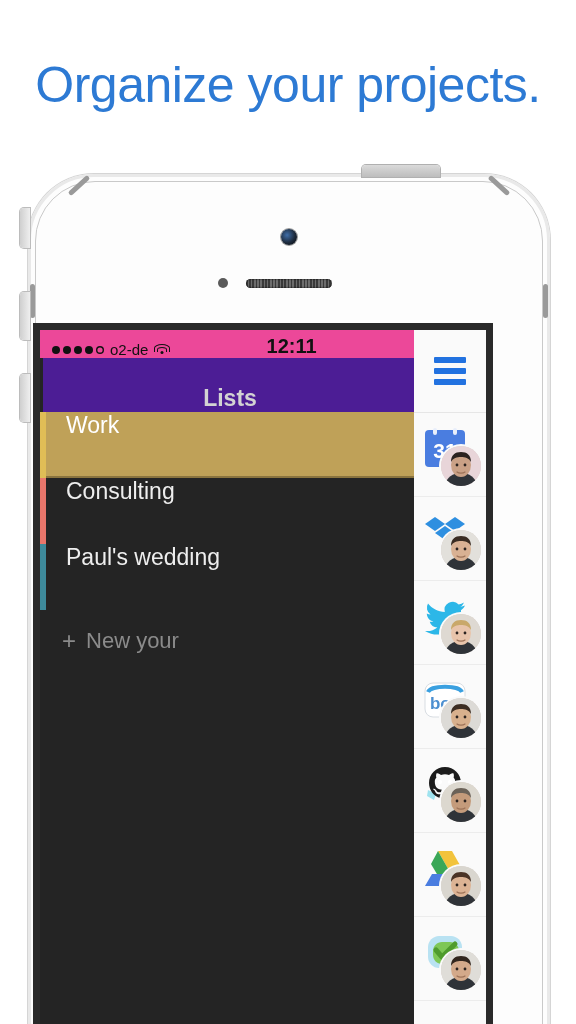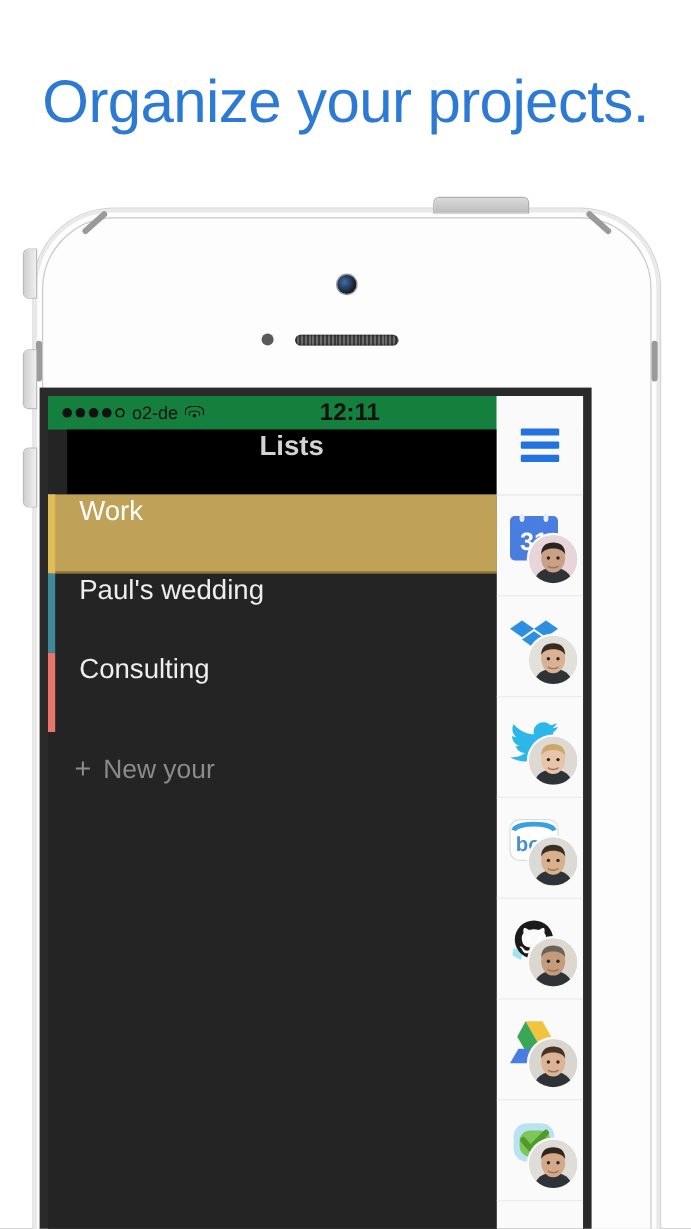--- a/index.html
+++ b/index.html
@@ -105,22 +105,22 @@
     left:12px;top:156px;
     width:446px;height:744px;
     background:#242424;
     overflow:hidden;
     box-shadow:0 0 0 7px #2a2a2a;
   }
 
   
   .statusbar{
     position:absolute;left:0;top:0;width:100%;height:28px;
-    display:flex;align-items:center;
-    background:#15803d;
+    display:flex;align-items:flex-end;
+    background:#ec4899;
     color:#111;
     font-size:15px;
     box-sizing:border-box;
     gap:36px;
   }
   .sb-left{display:flex;align-items:center;gap:6px;padding-left:12px;flex:0 0 auto;}
   .sb-dots{display:flex;align-items:center;gap:3px;}
   .dot{width:8px;height:8px;border-radius:50%;background:#111;}
   .dot.hollow{background:transparent;box-shadow:inset 0 0 0 1.4px #111;}
   .sb-carrier{font-size:15px;letter-spacing:0;}
@@ -131,23 +131,23 @@
   .wifi i.c{width:3px;height:3px;top:7px;border-radius:50%;background:#111;border:none;}
   .sb-center{flex:1;text-align:center;font-weight:bold;font-size:20px;}
   .sb-right{display:flex;align-items:center;gap:5px;padding-right:7px;flex:0 0 auto;}
   .batt{position:relative;width:26px;height:13px;border:1.5px solid #111;border-radius:3px;box-sizing:border-box;}
   .batt::after{content:"";position:absolute;right:-4px;top:3.5px;width:2.5px;height:5px;background:#111;border-radius:0 2px 2px 0;}
   .batt > span{display:block;height:100%;background:#111;border-radius:1px;}
   .sb-white-pad{position:absolute;right:0;top:0;width:72px;height:100%;background:#fafafa;}
 
   
   .navbar{
-    position:absolute;left:16px;top:28px;width:374px;height:54px;
-    background:#000000;
-    display:flex;align-items:flex-start;justify-content:center;
+    position:absolute;left:3px;top:28px;width:374px;height:54px;
+    background:#4c1d95;
+    display:flex;align-items:flex-end;justify-content:center;
   }
   .navbar-title{color:#d3d3d3;font-size:23px;font-weight:bold;}
 
   
   .listpanel{
     position:absolute;left:0;top:82px;width:374px;bottom:0;
     background:#242424;
   }
   .list-row{
     position:relative;
@@ -259,26 +259,26 @@
       <div class="navbar-title">Lists</div>
     </div>
 
     <div class="listpanel">
       <div id="list-rows">
           <div class="list-row selected">
             <div class="accent" style="background: rgb(224, 189, 86);"></div>
             <div class="label">Work</div>
           </div>
           <div class="list-row">
+            <div class="accent" style="background: rgb(232, 118, 107);"></div>
+            <div class="label">Consulting</div>
+          </div>
+          <div class="list-row">
             <div class="accent" style="background: rgb(62, 138, 155);"></div>
             <div class="label">Paul's wedding</div>
-          </div>
-          <div class="list-row">
-            <div class="accent" style="background: rgb(232, 118, 107);"></div>
-            <div class="label">Consulting</div>
           </div>
         </div>
       <div class="newlist">
         <span class="plus">+</span>
         <span>New your</span>
       </div>
     </div>
 
     <div class="rail">
       <div class="rail-head">

